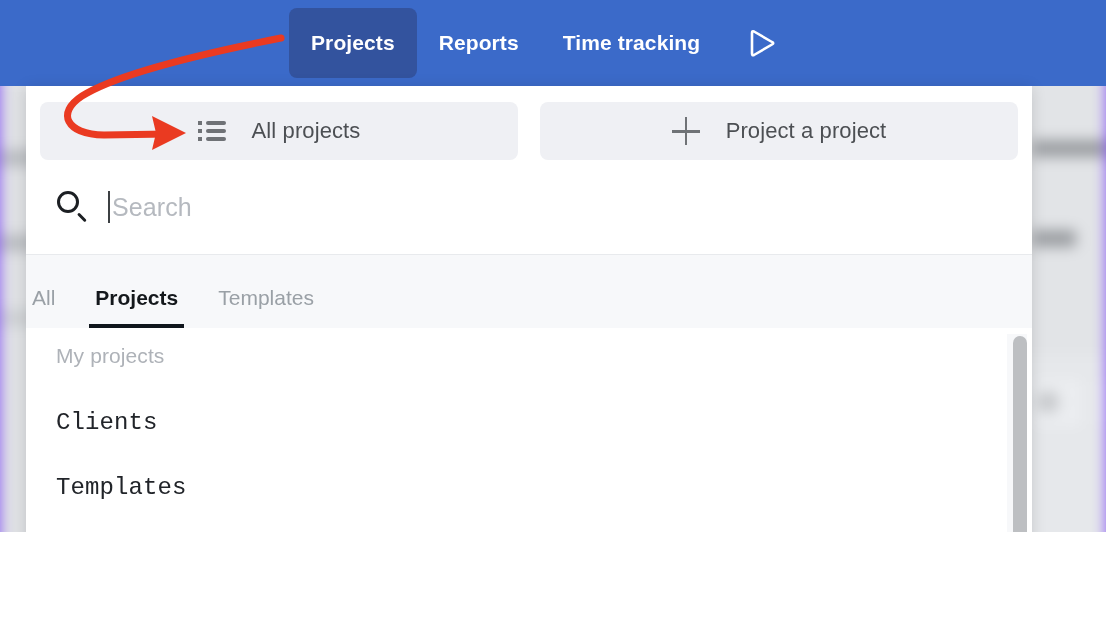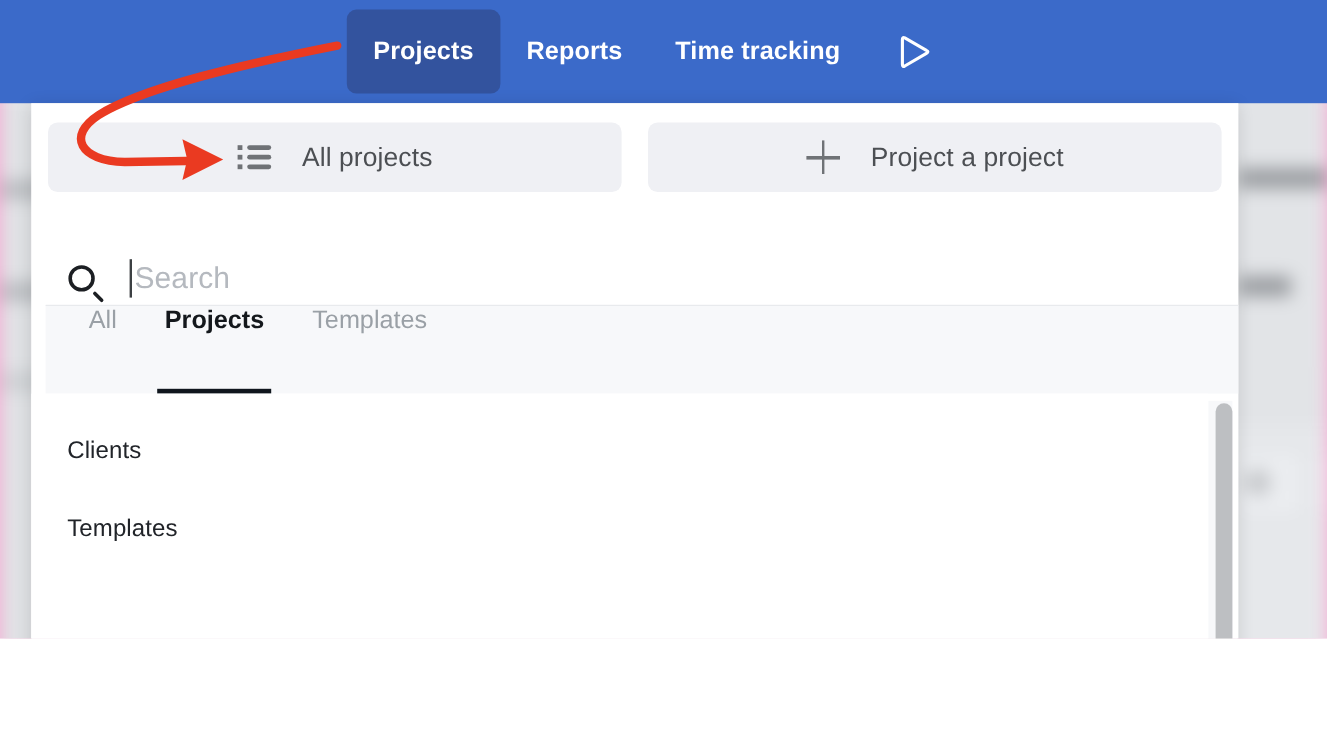--- a/index.html
+++ b/index.html
@@ -10,21 +10,21 @@
     overflow: hidden;
     font-family: "Liberation Sans", sans-serif;
     background: #ffffff;
   }
 
   #app {
     position: relative;
     width: 1106px;
     height: 532px;
     overflow: hidden;
-    background: #f9a8d4;
+    background: #8b5cf6;
   }
 
   
   .backdrop {
     position: absolute;
     left: 0; top: 0;
     width: 1106px; height: 622px;
     background: #e3e5e8;
     filter: blur(7px);
     overflow: hidden;
@@ -183,21 +183,21 @@
     position: absolute;
     background: #6f7276;
   }
   .icon-plus::before { left: 13px; top: 0; width: 2.5px; height: 28px; }
   .icon-plus::after  { top: 13px; left: 0; height: 2.5px; width: 28px; }
 
   
   .search-row {
     height: 94px;
     display: flex;
-    align-items: flex-end;
+    align-items: center;
     padding: 0 14px 0 30px;
     box-sizing: border-box;
   }
   .icon-search {
     width: 34px; height: 34px;
     position: relative;
     flex: 0 0 auto;
     margin-right: 18px;
   }
   .icon-search .circle {
@@ -235,23 +235,22 @@
     color: #b5b9bf;
     letter-spacing: .1px;
   }
 
   
   .tabs-row {
     height: 74px;
     background: #f7f8fa;
     border-top: 1px solid #e8eaed;
     display: flex;
-    padding-left: 30px;
+    align-items: flex-end;
     box-sizing: border-box;
-    margin-left: 12px;
   }
   .tab {
     font-size: 21px;
     color: #9aa0a6;
     padding: 0 6px 14px 6px;
     margin-right: 28px;
     cursor: pointer;
     border-bottom: 4px solid transparent;
     white-space: nowrap;
   }
@@ -275,27 +274,28 @@
     overflow: hidden;
   }
   .list-group-title {
     font-size: 21px;
     color: #aeb2b8;
     padding: 0 30px;
     margin-bottom: 22px;
     letter-spacing: .1px;
   }
   .list-item {
-    font-size: 20px;
+    font-size: 24px;
     color: #212429;
     padding: 0 30px;
     height: 65px;
     line-height: 65px;
     cursor: pointer;
     letter-spacing: .1px;
+    font-family: Liberation Mono, monospace;
   }
   .scroll-track {
     position: absolute;
     right: 5px;
     top: 6px;
     width: 20px;
     height: 258px;
     background: #f7f8fa;
   }
   .scroll-thumb {
@@ -396,20 +396,21 @@
       <div class="tab active">
         <span>Projects</span>
       </div>
       <div class="tab">
         <span>Templates</span>
       </div>
     </div>
 
     <div class="list-wrap">
       <div class="list-area">
+        <div class="list-group-title">My projects</div>
         <div class="list-item">
           <span>Clients</span>
         </div>
         <div class="list-item">
           <span>Templates</span>
         </div>
       </div>
       <div class="scroll-track"></div>
       <div class="scroll-thumb"></div>
     </div>

